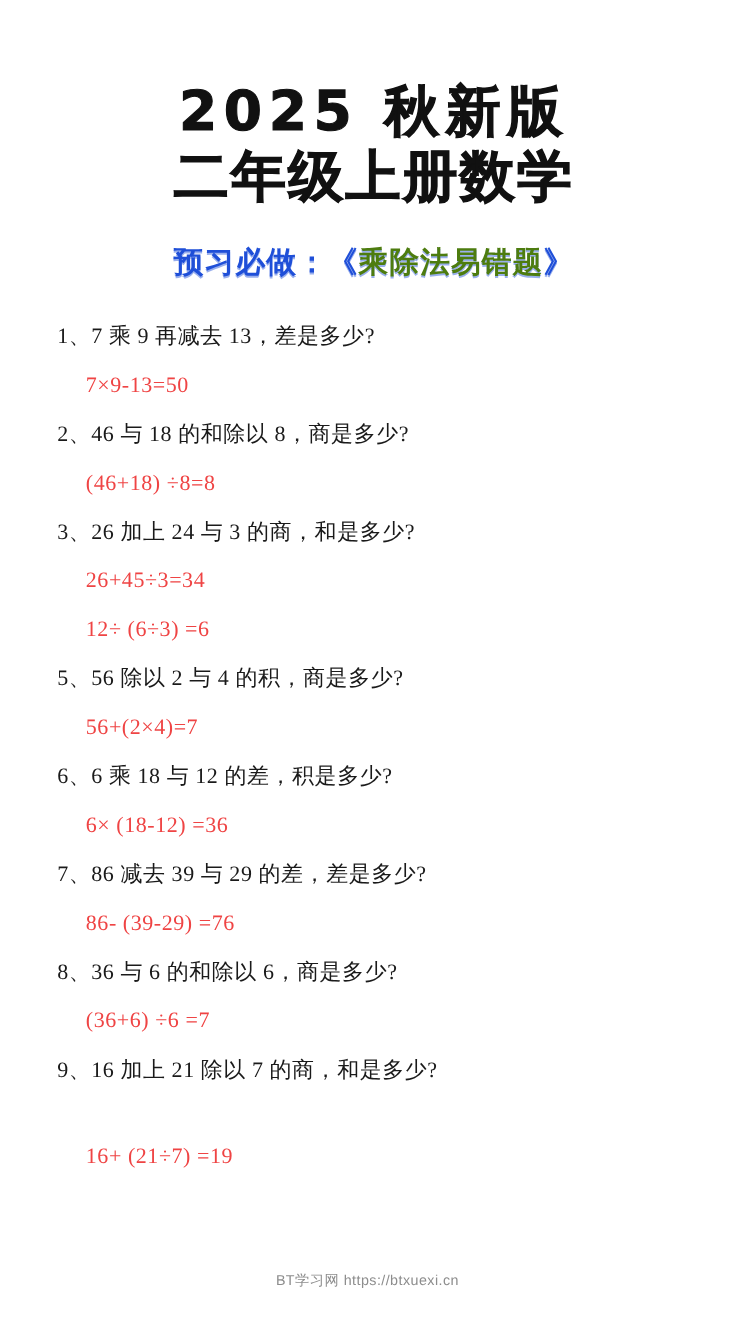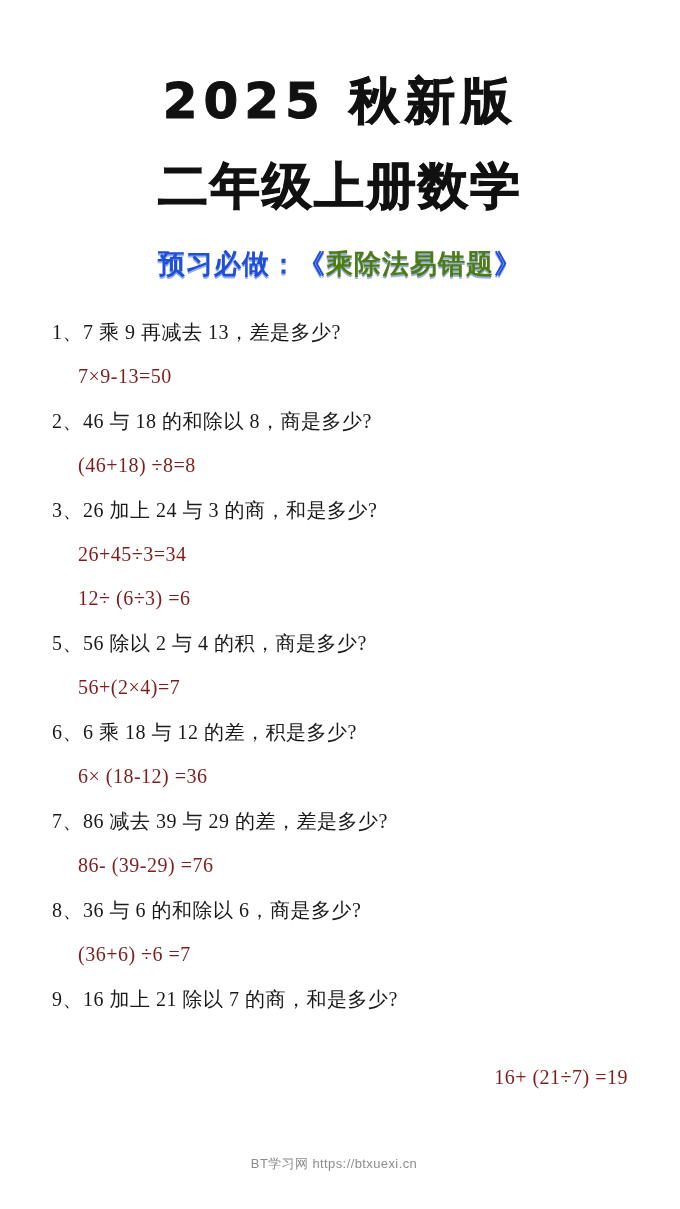--- a/index.html
+++ b/index.html
@@ -37,21 +37,20 @@
     color: #111111;
     -webkit-text-stroke: 1px #111111;
   }
   .title-line.l1 {
     font-size: 50px;
     letter-spacing: 6px;
   }
   .title-line.l2 {
     font-size: 50px;
     letter-spacing: 2px;
-    margin-top: 26px;
   }
 
   
   .subtitle-wrap {
     text-align: center;
     margin-top: 30px;
     position: relative;
     height: 42px;
   }
   .subtitle {
@@ -94,28 +93,27 @@
     font-size: 20px;
     line-height: 2.25;
     color: #1a1a1a;
     letter-spacing: 0.5px;
     white-space: nowrap;
   }
   .a {
     font-family: "Liberation Serif", serif;
     font-size: 20px;
     line-height: 2.1;
-    color: #7f1d1d;
+    color: #ef4444;
     letter-spacing: 0.5px;
     padding-left: 26px;
     white-space: nowrap;
   }
   .item.last .a {
     margin-top: 34px;
-    text-align: right;
   }
 
   
   .footer {
     position: absolute;
     left: 0;
     right: 12px;
     bottom: 36px;
     text-align: center;
     font-family: "Liberation Sans", sans-serif;

